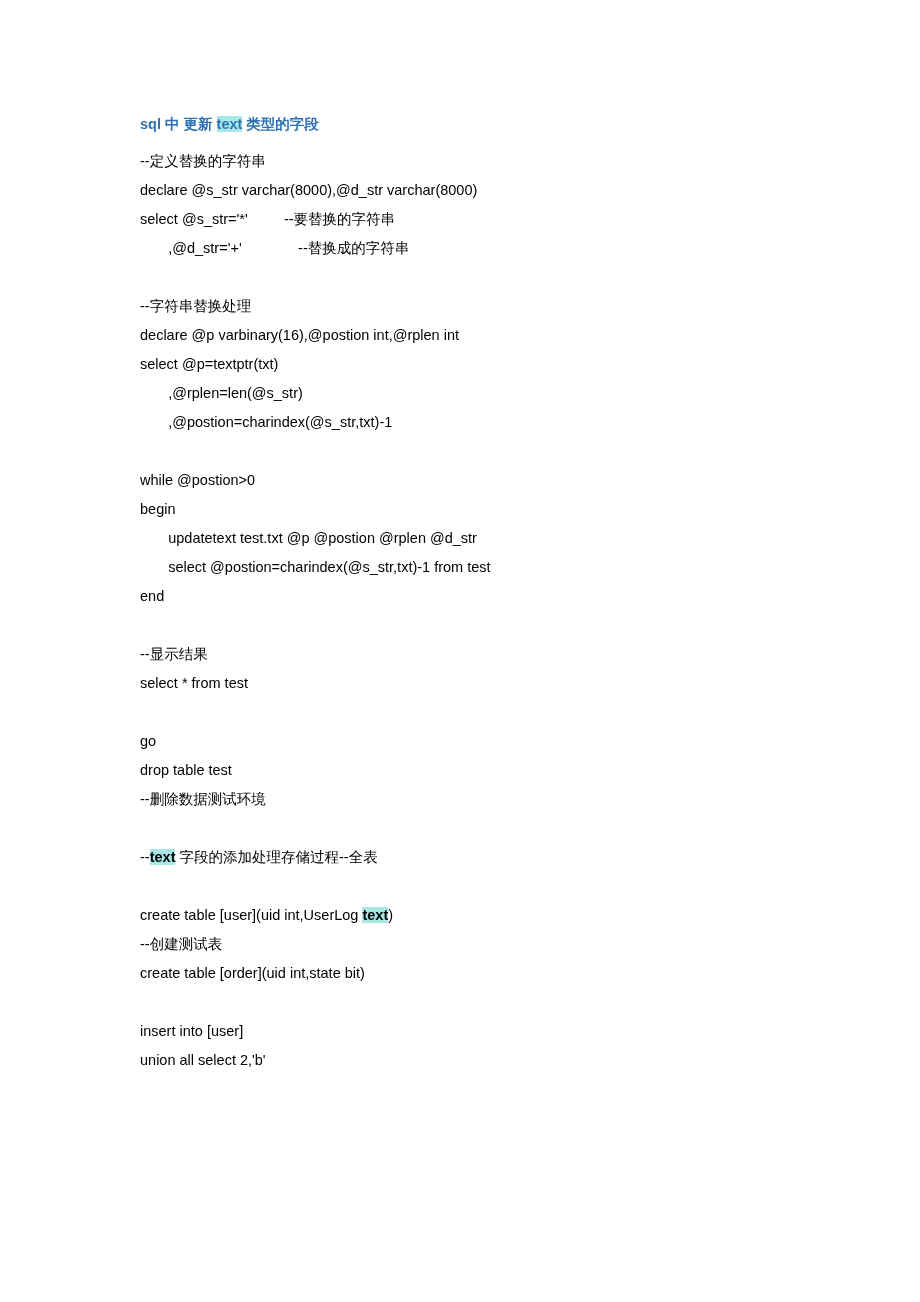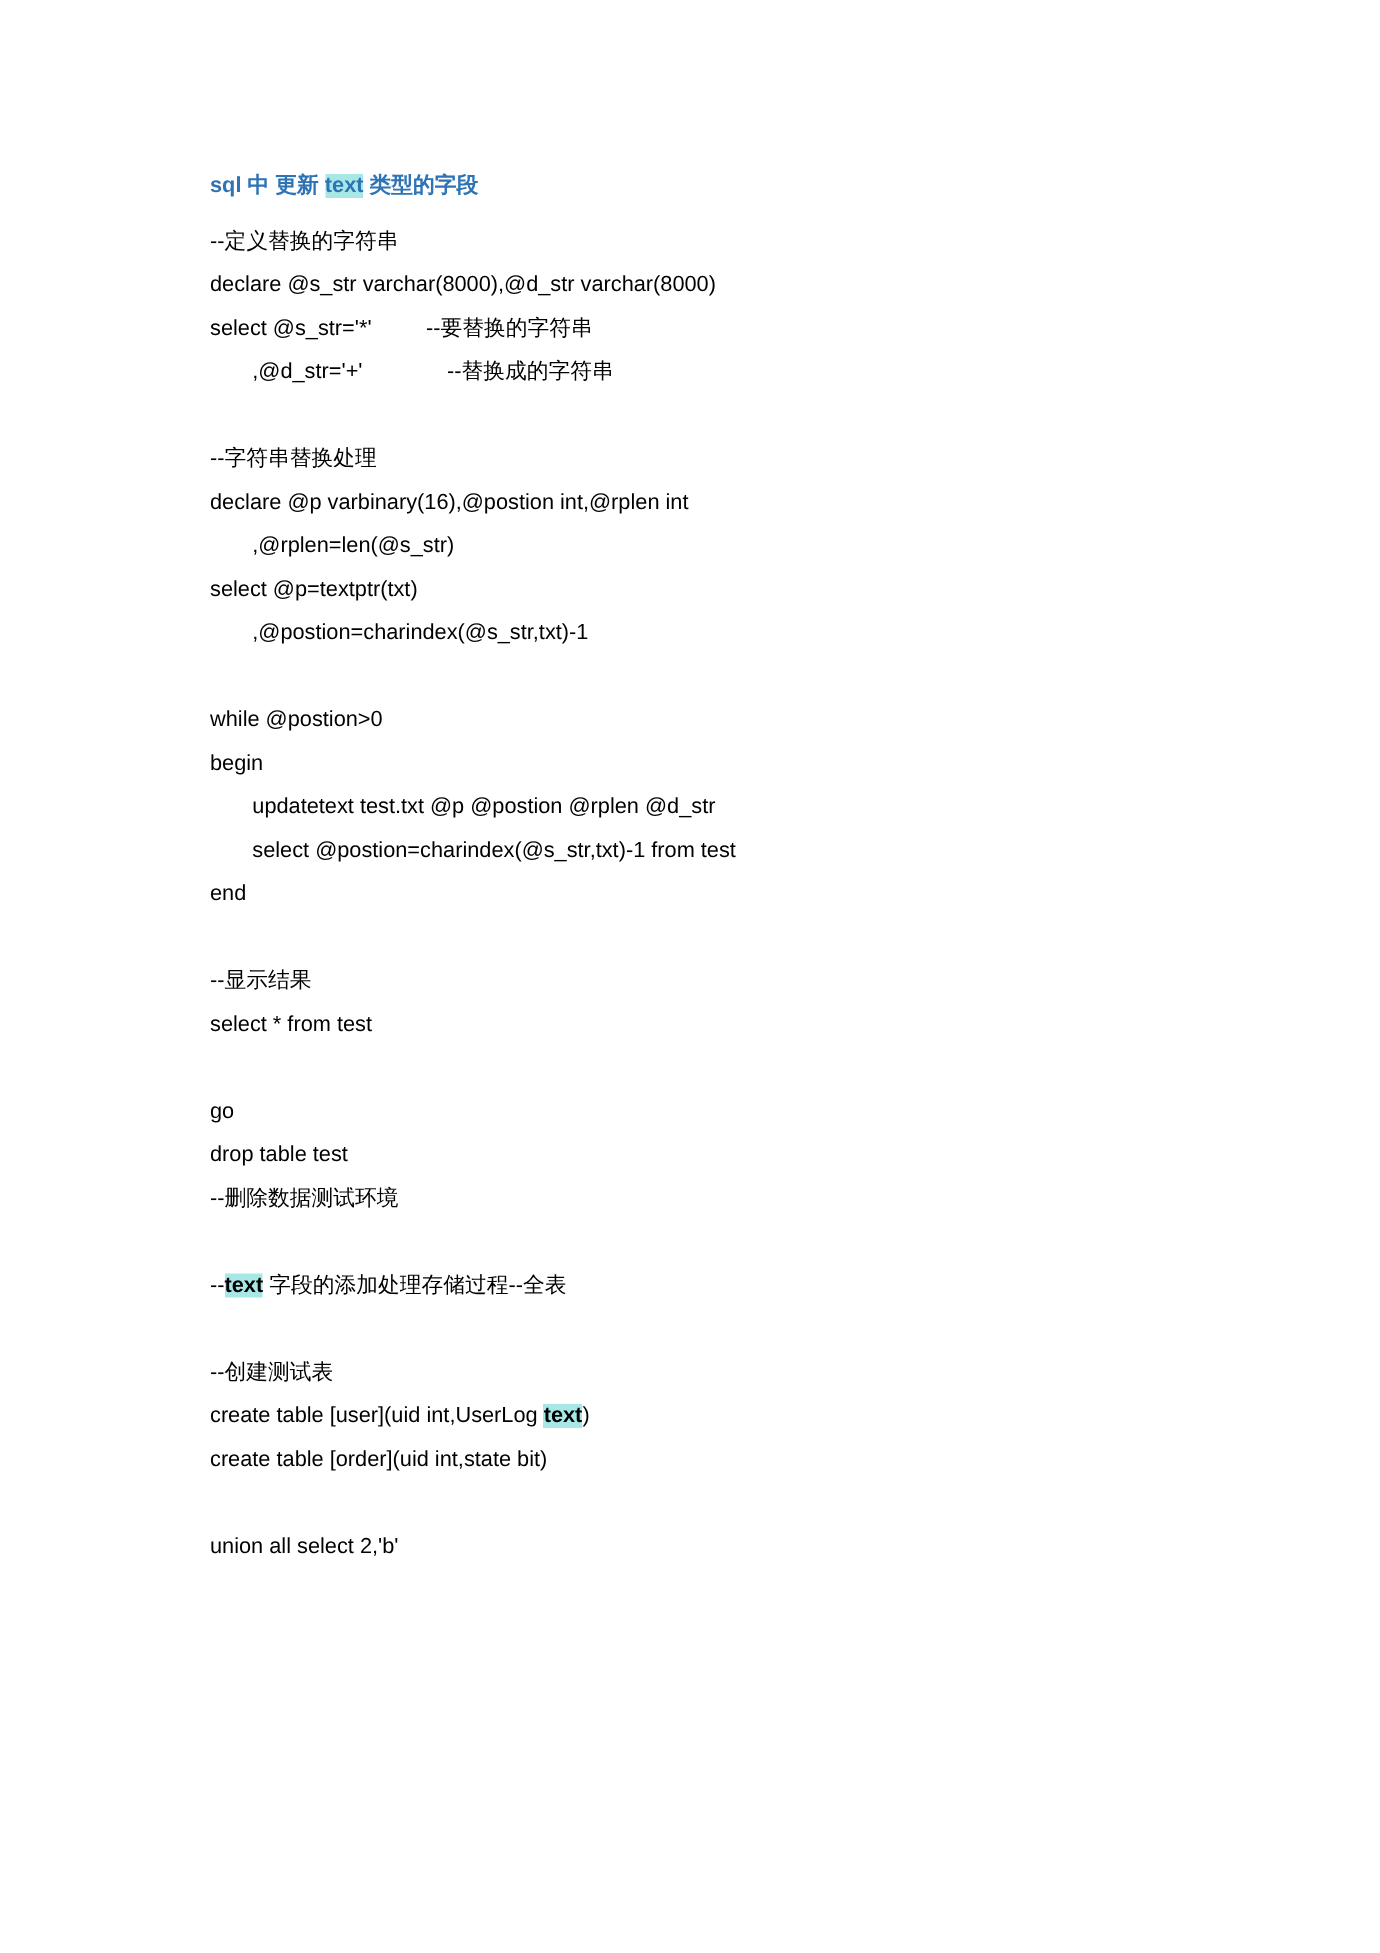--- a/index.html
+++ b/index.html
@@ -43,42 +43,43 @@
     <span>sql</span><span> 中  更新 </span><span class="hl">text</span><span> 类型的字段</span>
   </div>
 
   <div class="line">--定义替换的字符串</div>
   <div class="line">declare @s_str varchar(8000),@d_str varchar(8000)</div>
   <div class="line">select @s_str='*'         --要替换的字符串</div>
   <div class="line">       ,@d_str='+'              --替换成的字符串</div>
   <div class="blank"></div>
   <div class="line">--字符串替换处理</div>
   <div class="line">declare @p varbinary(16),@postion int,@rplen int</div>
+  <div class="line">select @p=textptr(txt)</div>
   <div class="line">       ,@rplen=len(@s_str)</div>
-  <div class="line">select @p=textptr(txt)</div>
   <div class="line">       ,@postion=charindex(@s_str,txt)-1</div>
   <div class="blank"></div>
   <div class="line">while @postion&gt;0</div>
   <div class="line">begin</div>
   <div class="line">       updatetext test.txt @p @postion @rplen @d_str</div>
   <div class="line">       select @postion=charindex(@s_str,txt)-1 from test</div>
   <div class="line">end</div>
   <div class="blank"></div>
   <div class="line">--显示结果</div>
   <div class="line">select * from test</div>
   <div class="blank"></div>
   <div class="line">go</div>
   <div class="line">drop table test</div>
   <div class="line">--删除数据测试环境</div>
   <div class="blank"></div>
 
   <div class="line"><span>--</span><span class="hl">text</span><span> 字段的添加处理存储过程--全表</span></div>
 
   <div class="blank"></div>
+  <div class="line"><span>create table [user](uid int,UserLog </span><span class="hl">text</span><span>)</span></div>
+
   <div class="line">--创建测试表</div>
-
-  <div class="line"><span>create table [user](uid int,UserLog </span><span class="hl">text</span><span>)</span></div>
 
   <div class="line">create table [order](uid int,state bit)</div>
   <div class="blank"></div>
+  <div class="line">insert into [user]</div>
   <div class="line">union all select 2,'b'</div>
 
 </div>
 
 </body></html>

